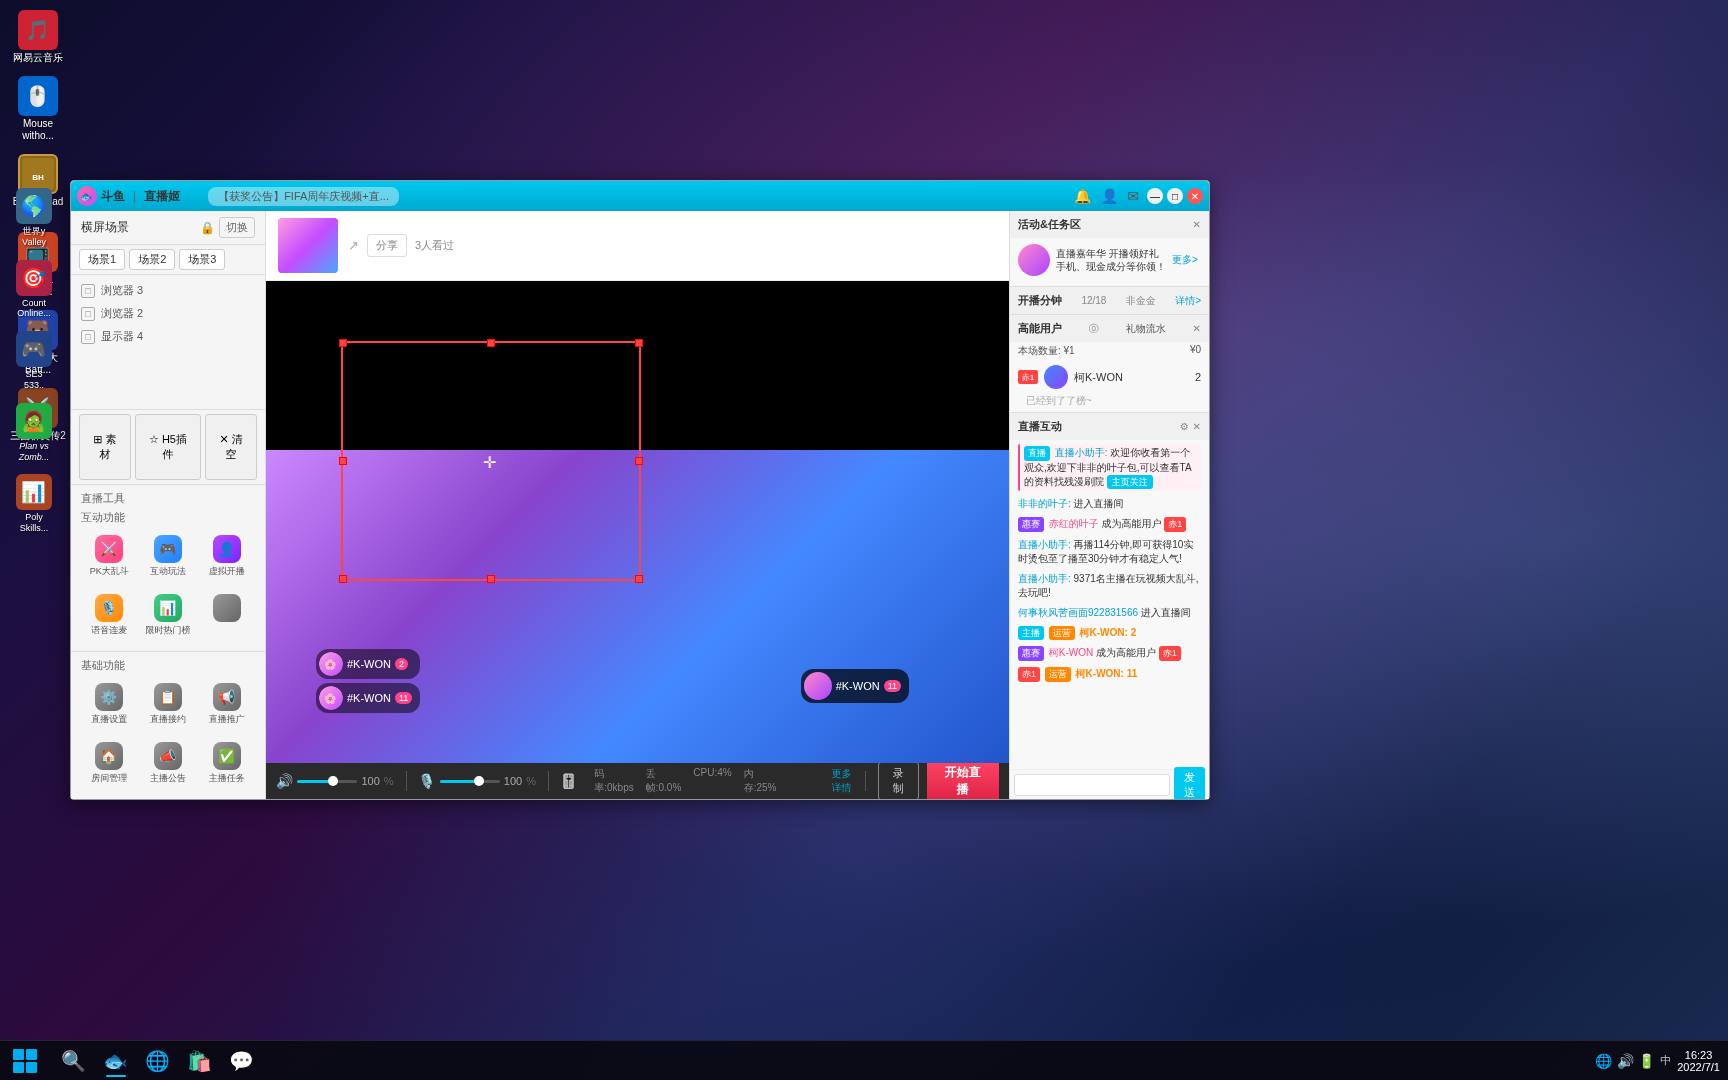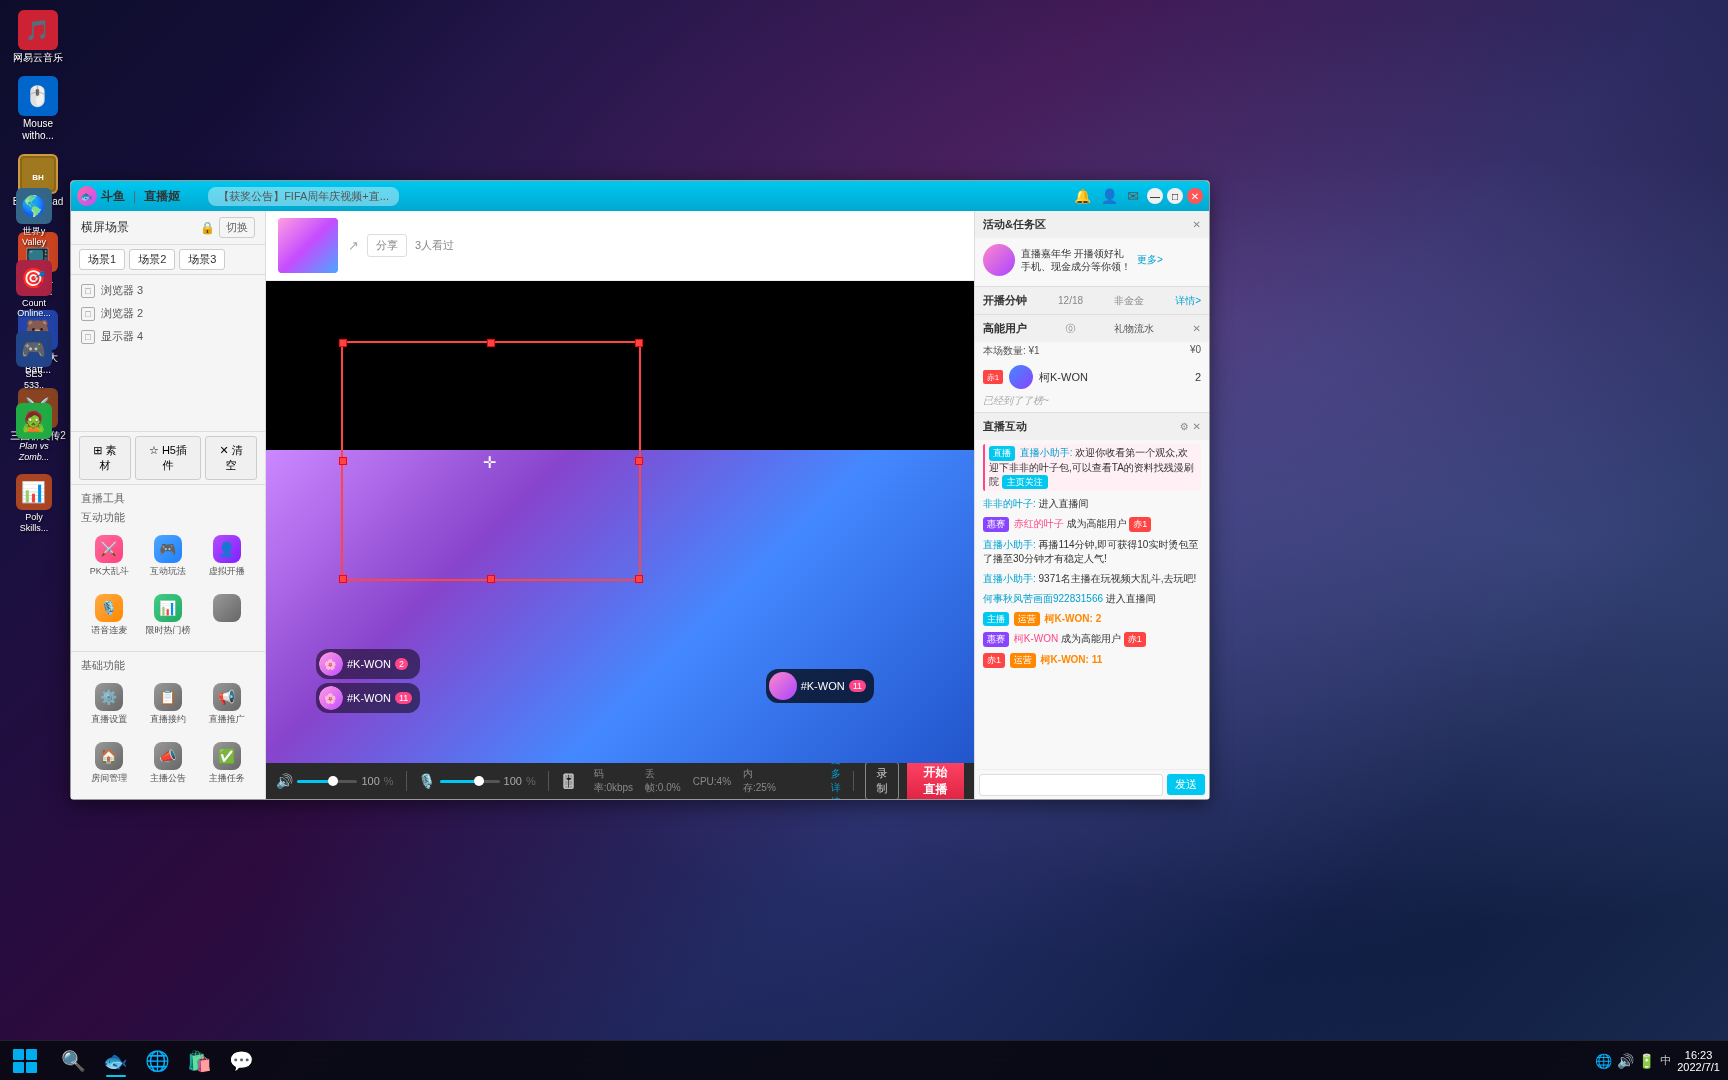--- a/index.html
+++ b/index.html
@@ -501,21 +501,21 @@
     }
 
     .tb-label { font-size: 11px; color: #aaa; }
 
     .tb-sep { width: 1px; height: 20px; background: #555; margin: 0 4px; }
 
     .toolbar-spacer { flex: 1; }
 
     .status-bar {
       display: flex;
-      align-items: center;
+      align-items: flex-start;
       gap: 12px;
     }
     .status-item { font-size: 10px; color: #888; }
 
     .record-btn {
       background: none;
       border: 1px solid #888;
       color: #ccc;
       font-size: 11px;
       padding: 3px 10px;
@@ -529,21 +529,21 @@
       color: #fff;
       font-size: 12px;
       padding: 4px 16px;
       border-radius: 4px;
       cursor: pointer;
       font-weight: bold;
     }
 
     
     .right-panel {
-      width: 235px;
+      width: 200px;
       background: #f8f8f8;
       border-left: 1px solid #ddd;
       display: flex;
       flex-direction: column;
       overflow: hidden;
     }
 
     .panel-section {
       border-bottom: 1px solid #ddd;
     }
@@ -650,22 +650,21 @@
     }
 
     .premium-count {
       font-size: 11px;
       color: #333;
     }
 
     .premium-comment {
       font-size: 10px;
       color: #aaa;
-      padding: 2px 8px 4px;
-      font-style: italic;
+      padding: 2px 16px 4px;
     }
 
     
     .interaction-section {
       flex: 1;
       display: flex;
       flex-direction: column;
       overflow: hidden;
     }
 
@@ -978,21 +977,21 @@
             <div class="scene-item-icon">□</div>
             <span>浏览器 2</span>
           </div>
           <div class="scene-item">
             <div class="scene-item-icon">□</div>
             <span>显示器 4</span>
           </div>
         </div>
 
         <div style="padding:4px 8px;border-top:1px solid #ddd;display:flex;gap:4px;justify-content:center;">
-          <button style="font-size:11px;background:#f0f0f0;border:1px solid #ccc;padding:6px 8px;border-radius:3px;cursor:pointer;">⊞ 素材</button>
+          <button style="font-size:11px;background:#f0f0f0;border:1px solid #ccc;padding:17px 8px;border-radius:3px;cursor:pointer;">⊞ 素材</button>
           <button style="font-size:11px;background:#f0f0f0;border:1px solid #ccc;padding:2px 8px;border-radius:3px;cursor:pointer;">☆ H5插件</button>
           <button style="font-size:11px;background:#f0f0f0;border:1px solid #ccc;padding:2px 8px;border-radius:3px;cursor:pointer;">✕ 清空</button>
         </div>
 
         <div class="sidebar-tools-section">
           <div class="section-title">
             <span>直播工具</span>
           </div>
           <div class="section-title">
             <span>互动功能</span>

